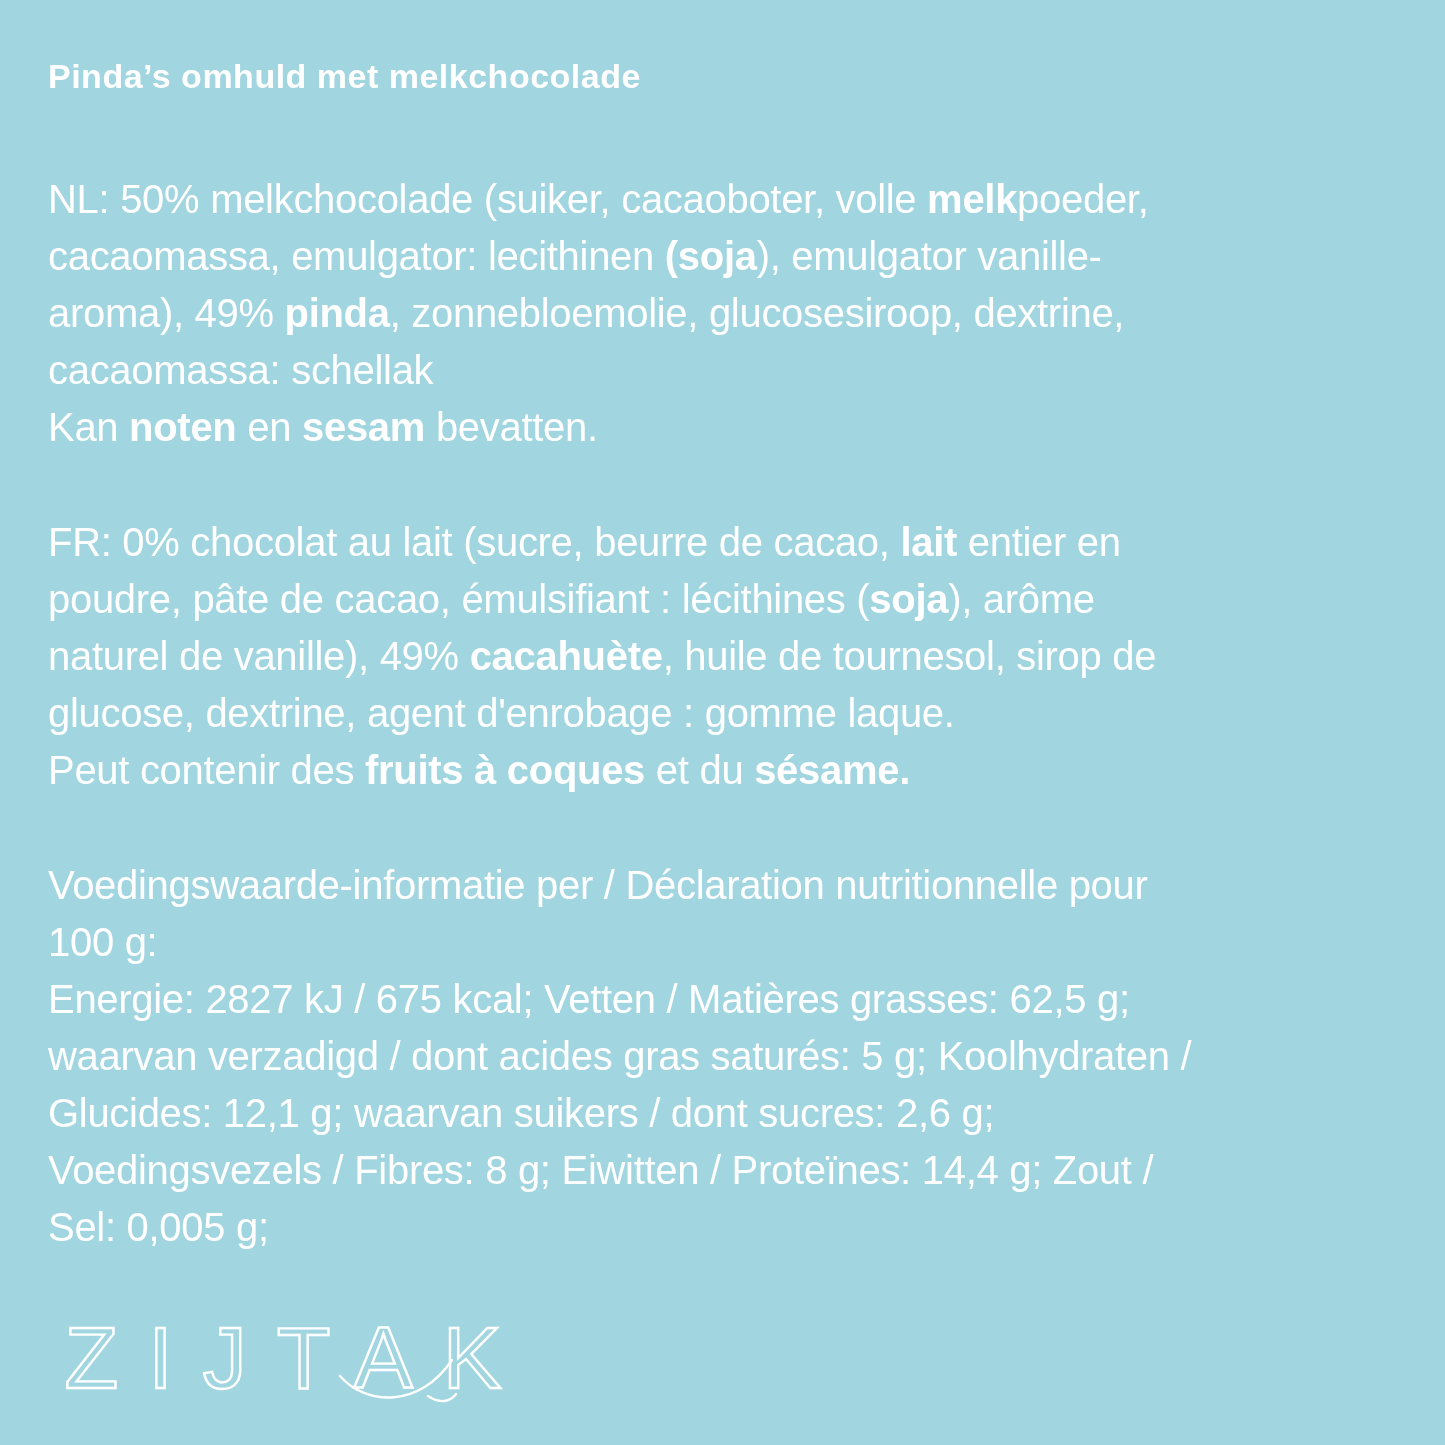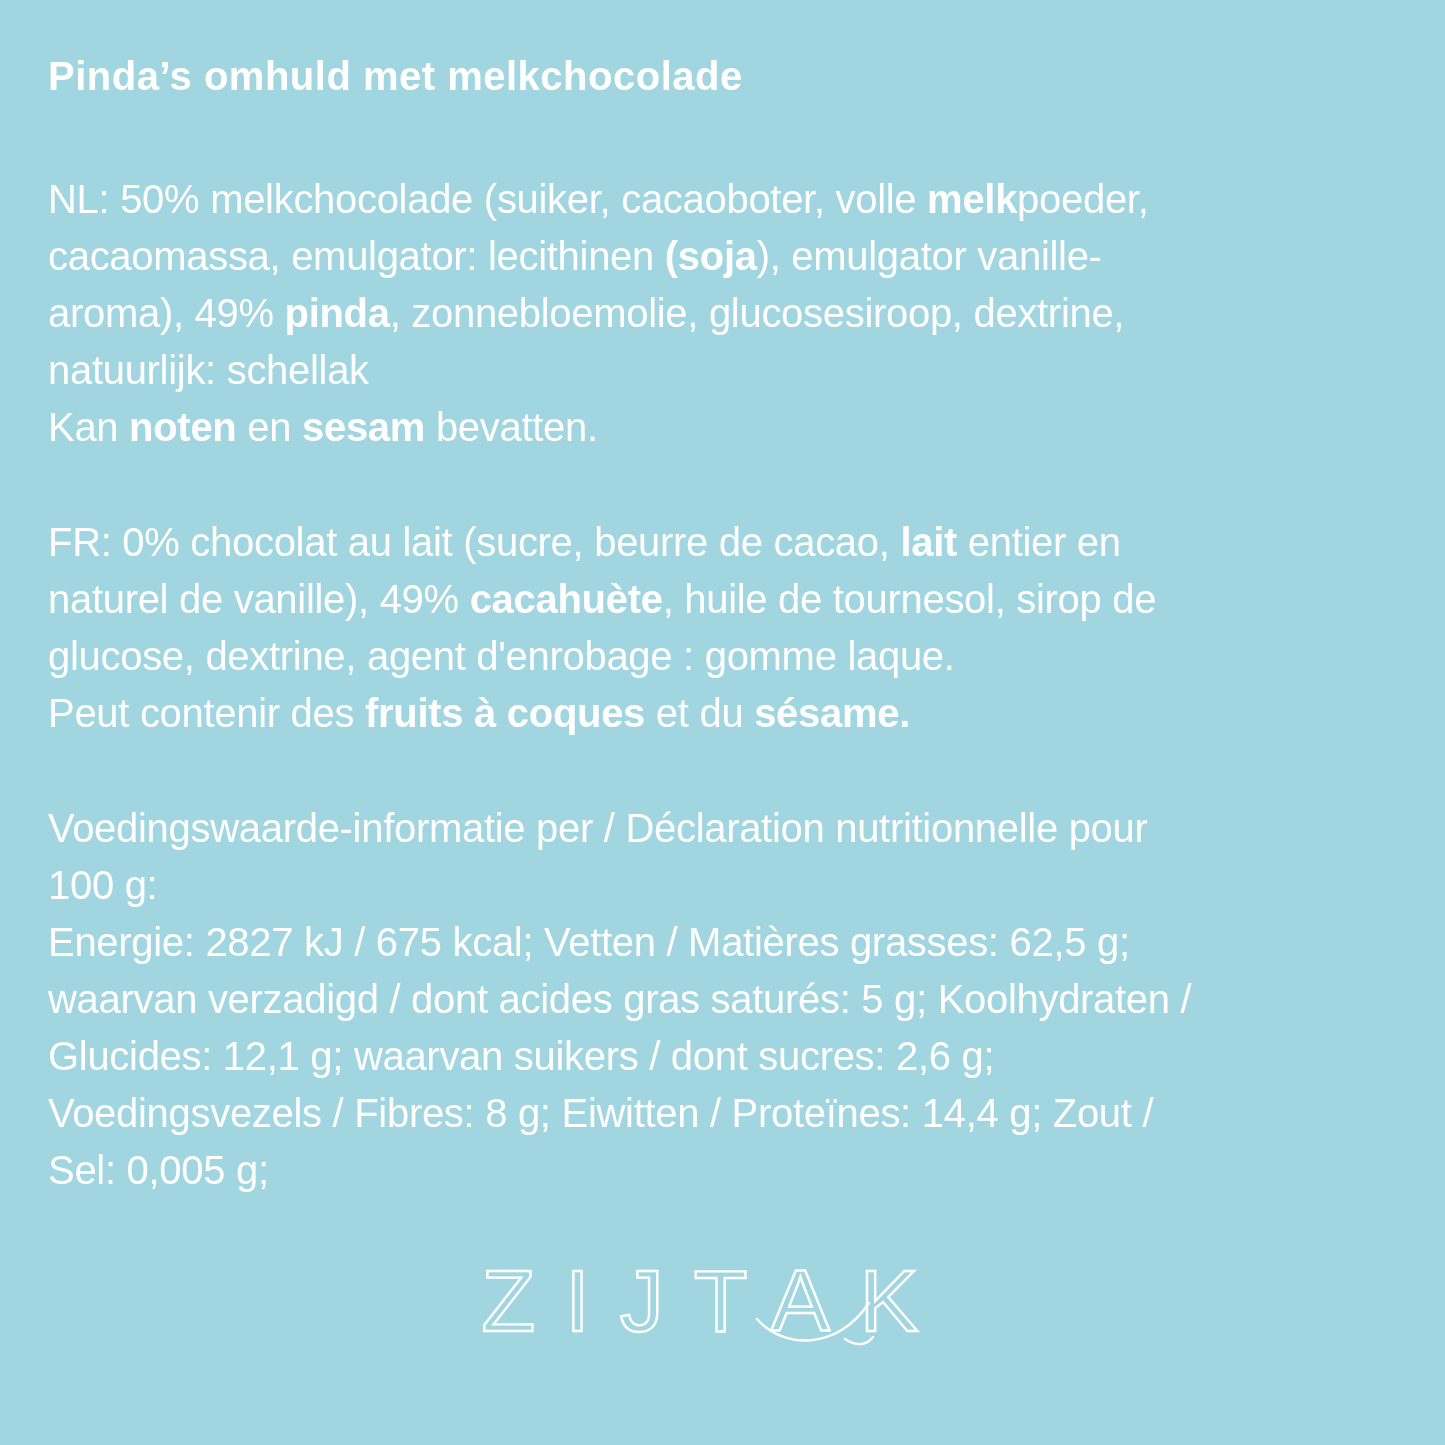--- a/index.html
+++ b/index.html
@@ -16,21 +16,21 @@
     -webkit-font-smoothing: antialiased;
   }
   .label {
     position: absolute;
     left: 48px;
     top: 48px;
     right: 44px;
   }
   h1.title {
     margin: 0 0 66px 0;
-    font-size: 40px;
+    font-size: 34px;
     line-height: 57px;
     font-weight: 700;
     letter-spacing: 0.5px;
   }
   .block {
     margin: 0 0 58px 0;
   }
   .block:last-of-type {
     margin-bottom: 0;
   }
@@ -39,43 +39,43 @@
     line-height: 57px;
     font-weight: 400;
     white-space: nowrap;
     letter-spacing: -0.3px;
   }
   .line b {
     font-weight: 700;
   }
   .logo-wrap {
     margin-top: 46px;
-    text-align: center;
   }
   .logo-svg {
     display: inline-block;
   }
 </style>
 </head>
 <body style="background: rgb(161, 213, 224); color: rgb(255, 255, 255);">
 
 <div class="label">
 
   <h1 class="title">Pinda’s omhuld met melkchocolade</h1>
 
   <section class="block">
       <div class="line"><span>NL: 50% melkchocolade (suiker, cacaoboter, volle </span><b>melk</b><span>poeder,</span></div>
       <div class="line"><span>cacaomassa, emulgator: lecithinen </span><b>(soja</b><span>), emulgator vanille-</span></div>
       <div class="line"><span>aroma), 49% </span><b>pinda</b><span>, zonnebloemolie, glucosesiroop, dextrine,</span></div>
-      <div class="line"><span>natuurlijk: schellak</span></div>
+      <div class="line"><span>cacaomassa: schellak</span></div>
       <div class="line"><span>Kan </span><b>noten</b><span> en </span><b>sesam</b><span> bevatten.</span></div>
     </section>
 
   <section class="block">
       <div class="line"><span>FR: 0% chocolat au lait (sucre, beurre de cacao, </span><b>lait</b><span> entier en</span></div>
+      <div class="line"><span>poudre, pâte de cacao, émulsifiant : lécithines (</span><b>soja</b><span>), arôme</span></div>
       <div class="line"><span>naturel de vanille), 49% </span><b>cacahuète</b><span>, huile de tournesol, sirop de</span></div>
       <div class="line"><span>glucose, dextrine, agent d'enrobage : gomme laque.</span></div>
       <div class="line"><span>Peut contenir des </span><b>fruits à coques</b><span> et du </span><b>sésame.</b></div>
     </section>
 
   <section class="block">
       <div class="line"><span>Voedingswaarde-informatie per / Déclaration nutritionnelle pour</span></div>
       <div class="line"><span>100 g:</span></div>
       <div class="line"><span>Energie: 2827 kJ / 675 kcal; Vetten / Matières grasses: 62,5 g;</span></div>
       <div class="line"><span>waarvan verzadigd / dont acides gras saturés: 5 g; Koolhydraten /</span></div>

